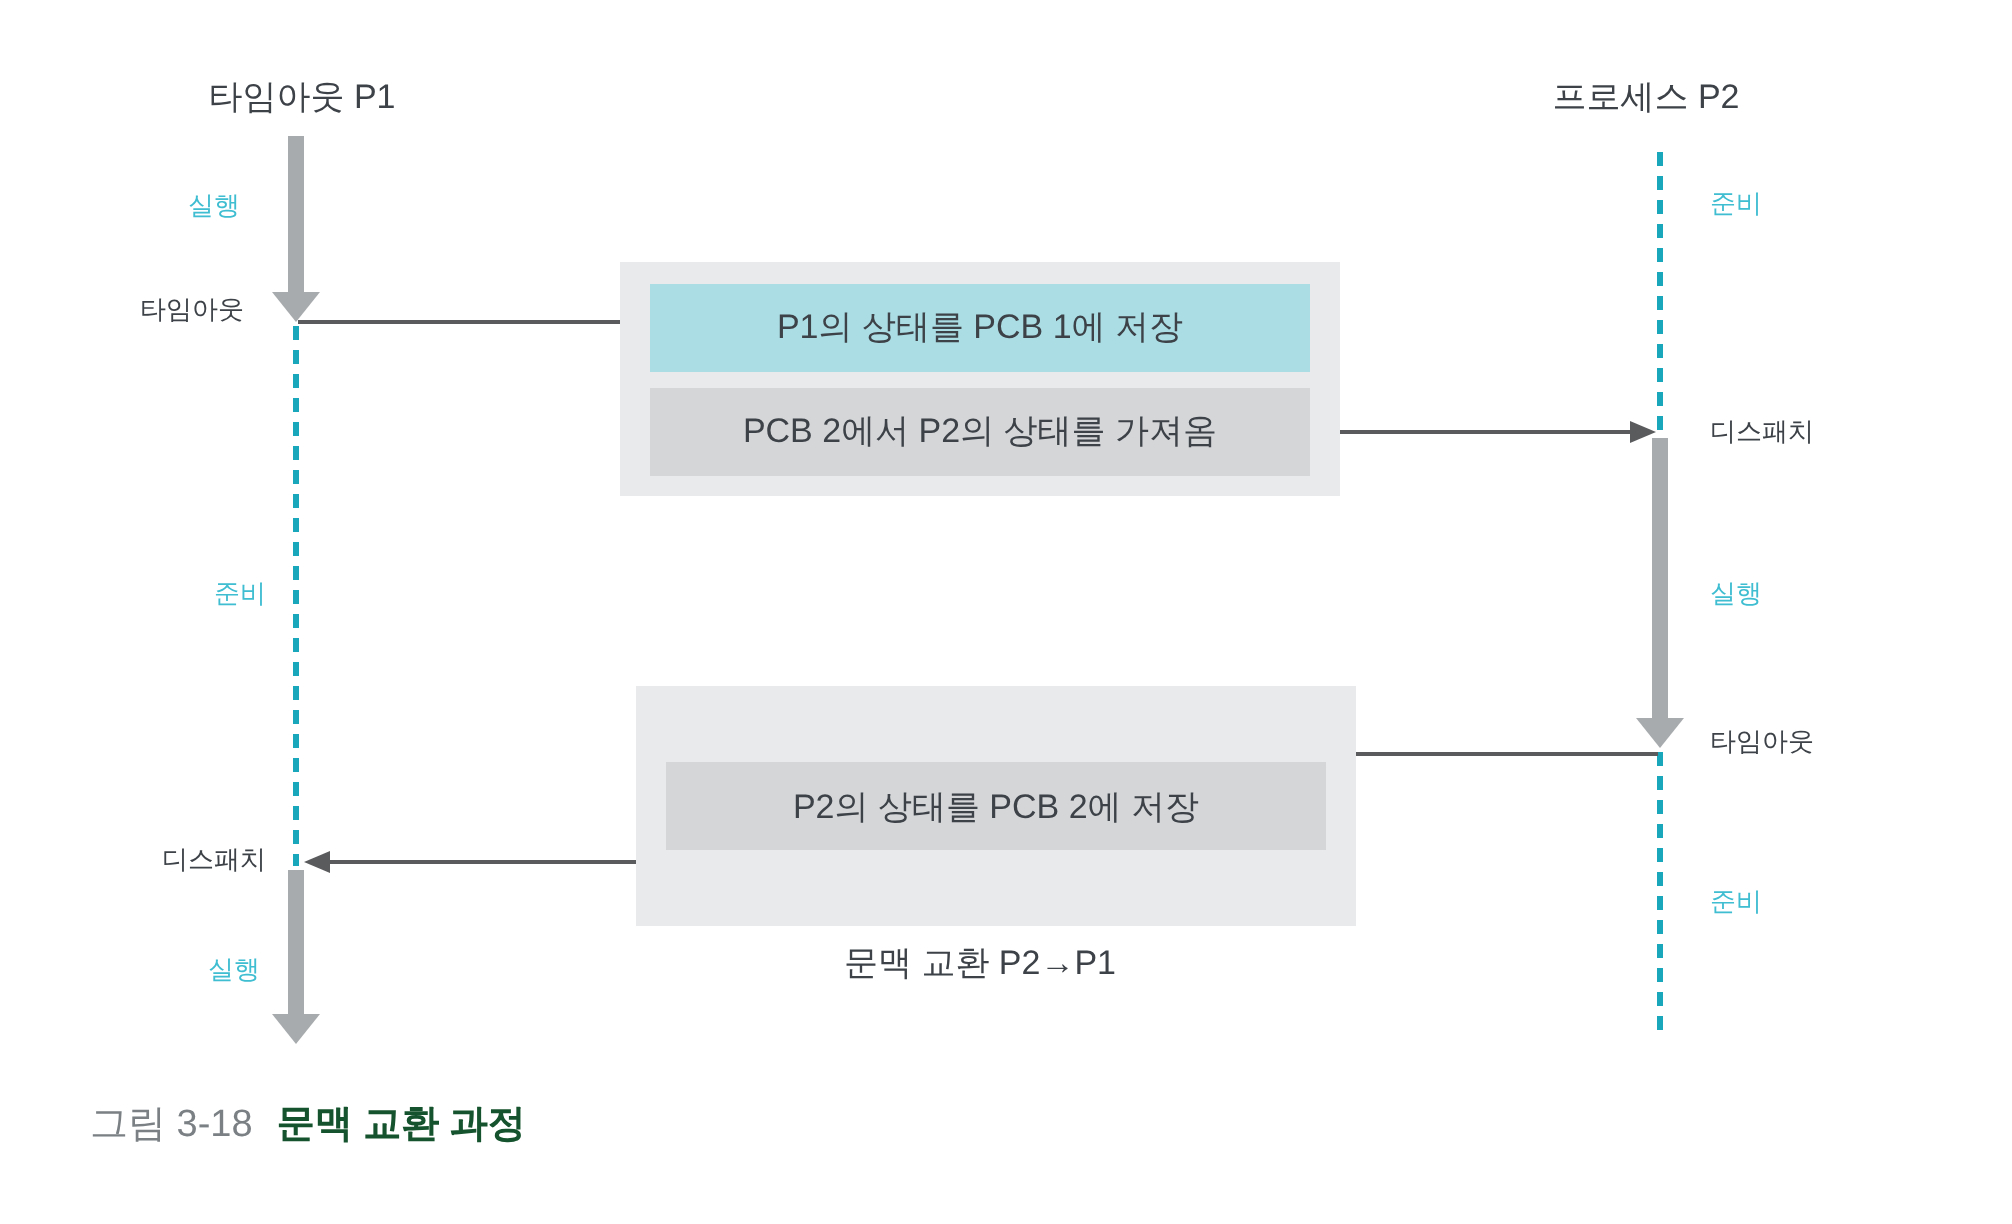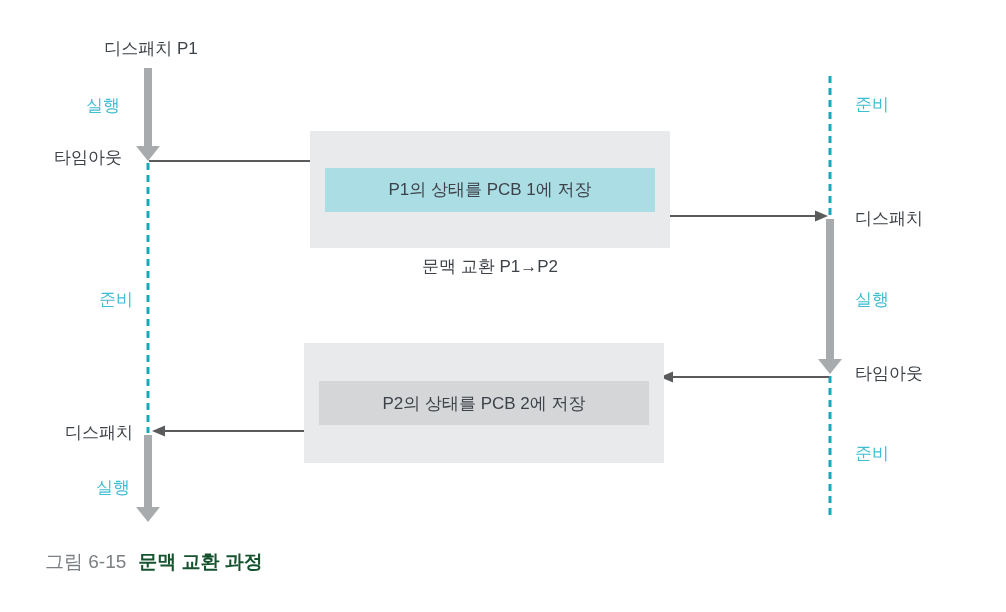--- a/index.html
+++ b/index.html
@@ -1,19 +1,19 @@
 <!DOCTYPE html>
 <html><head>
 <meta charset="utf-8">
 <style>
   html, body { margin:0; padding:0; background:#ffffff; }
   body { width:1006px; height:612px; font-family:"Liberation Sans", sans-serif; }
   .stage { position:relative; width:1006px; height:612px; overflow:hidden; background:#ffffff; }
   .abs { position:absolute; }
-  .t { font-size:17px; color:#3d4248; white-space:nowrap; }
+  .t { font-size:13px; color:#3d4248; white-space:nowrap; }
   .teal { color:#3fbdd1; }
   .right-align { text-align:right; }
   .center { text-align:center; }
   .proc-title { font-size:17px; color:#3d4248; }
   .switch-box {
     background:#e9eaeb;
     display:flex; flex-direction:column; justify-content:center;
     gap:8px; padding:0 15px; box-sizing:border-box;
   }
   .row {
@@ -68,40 +68,42 @@
       <line x1="829" y1="377" x2="672" y2="377" stroke="#5a5b5d" stroke-width="2"></line>
       <polygon points="660,377 673,371.5 673,382.5" fill="#5a5b5d"></polygon>
     </g>
 
     <g>
       <line x1="324" y1="431" x2="164" y2="431" stroke="#5a5b5d" stroke-width="2"></line>
       <polygon points="152,431 165,425.5 165,436.5" fill="#5a5b5d"></polygon>
     </g>
   </svg>
 
-  <div class="abs proc-title center" style="left:98px; top:37px; width:106px;">디스패치 P1</div>
+  <div class="abs proc-title center" style="left:98px; top:37px; width:106px;">타임아웃 P1</div>
+  <div class="abs proc-title center" style="left:768px; top:37px; width:110px;">프로세스 P2</div>
 
   <div class="abs t teal right-align" style="left:30px; top:94px; width:90px;">실행</div>
   <div class="abs t right-align" style="left:30px; top:146px; width:92px;">타임아웃</div>
   <div class="abs t teal right-align" style="left:43px; top:288px; width:90px;">준비</div>
   <div class="abs t right-align" style="left:30px; top:421px; width:103px;">디스패치</div>
   <div class="abs t teal right-align" style="left:40px; top:476px; width:90px;">실행</div>
 
   <div class="abs t teal" style="left:855px; top:93px;">준비</div>
   <div class="abs t" style="left:855px; top:207px;">디스패치</div>
   <div class="abs t teal" style="left:855px; top:288px;">실행</div>
   <div class="abs t" style="left:855px; top:362px;">타임아웃</div>
   <div class="abs t teal" style="left:855px; top:442px;">준비</div>
 
   <div class="abs switch-box" style="left:310px; top:131px; width:360px; height:117px;">
     <div class="row row-cyan">P1의 상태를 PCB 1에 저장</div>
+    <div class="row row-gray">PCB 2에서 P2의 상태를 가져옴</div>
   </div>
-  <div class="abs switch-label" style="left:310px; top:255px;">문맥 교환 P1→P2</div>
 
-  <div class="abs switch-box" style="left:304px; top:343px; width:360px; height:120px;">
+  <div class="abs switch-box" style="left:318px; top:343px; width:360px; height:120px;">
     <div class="row row-gray">P2의 상태를 PCB 2에 저장</div>
   </div>
+  <div class="abs switch-label" style="left:310px; top:470px;">문맥 교환 P2→P1</div>
 
   <div class="abs caption" style="left:45px; top:549px;">
-    <span class="caption-num">그림 6-15</span><span class="caption-title">문맥 교환 과정</span>
+    <span class="caption-num">그림 3-18</span><span class="caption-title">문맥 교환 과정</span>
   </div>
 
 </div>
 
 </body></html>

